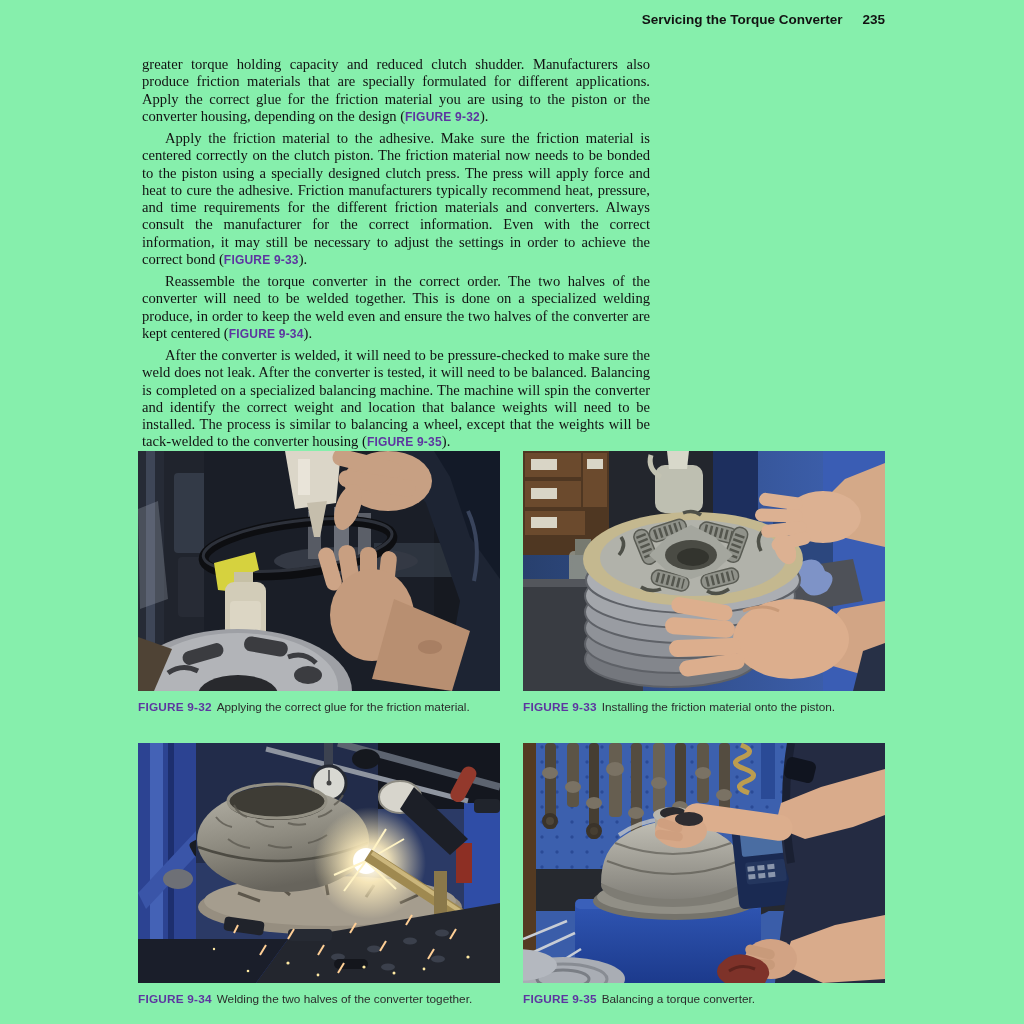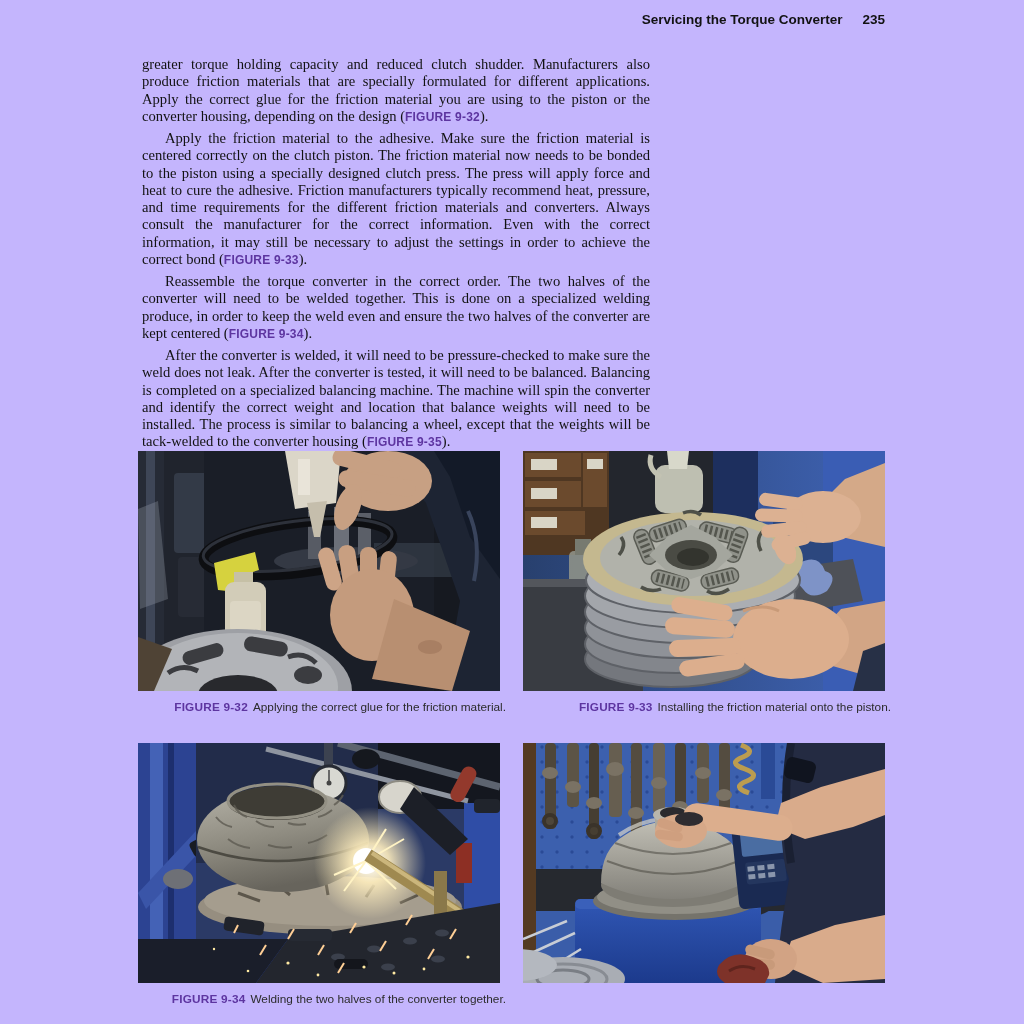--- a/index.html
+++ b/index.html
@@ -1,37 +1,37 @@
 <!DOCTYPE html>
 <html><head>
 <meta charset="utf-8">
 <style>
   html,body { margin:0; padding:0; background:#e8e8e8; }
   .page {
-    position:relative; width:1024px; height:1024px; background:#c4b5fd;
+    position:relative; width:1024px; height:1024px; background:#86efac;
     font-family:"Liberation Serif", serif; overflow:hidden; margin:0 auto;
   }
   .running-head {
     position:absolute; top:12px; left:0; width:885px;
     display:flex; justify-content:flex-end; align-items:baseline;
     font-family:"Liberation Sans", sans-serif; font-weight:bold;
     font-size:13.5px; color:#121212;
   }
   .rh-page { margin-left:20px; }
   .body-text {
     position:absolute; left:138px; top:52px; width:516px;
     font-size:14.6px; line-height:17.25px; color:#121212; text-align:justify;
   }
   .body-text p { margin:4px; }
   .body-text p.indent { text-indent:23px; }
   .figref {
     font-family:"Liberation Sans", sans-serif; font-weight:bold;
     font-size:12px; color:#5d35a0; letter-spacing:0.2px;
   }
-  figure.fig { position:absolute; margin:0; width:368px;text-align:right; }
+  figure.fig { position:absolute; margin:0; width:368px; }
   .photo { width:362px; height:240px; overflow:hidden; background:#20242c; }
   .photo svg { display:block; width:362px; height:240px; }
   figcaption.caption {
     margin:9px 0 0 0; font-family:"Liberation Sans", sans-serif;
     font-size:11.8px; color:#2b2b2b; white-space:nowrap;
   }
   .cap-label { font-weight:bold; color:#5d35a0; margin-right:5px; letter-spacing:0.2px; }
   #fig32 { left:138px; top:451px; }
   #fig33 { left:523px; top:451px; }
   #fig34 { left:138px; top:743px; }
@@ -444,15 +444,18 @@
             <path d="M0,214 L52,190"></path>
           <path d="M10,236 L58,206"></path>
             <path d="M30,240 L62,218"></path>
         </g>
         <ellipse cx="40" cy="236" rx="62" ry="22" fill="#a9adb4"></ellipse>
         <ellipse cx="40" cy="236" rx="44" ry="15" fill="none" stroke="#888c93" stroke-width="3"></ellipse>
         <ellipse cx="40" cy="236" rx="26" ry="9" fill="none" stroke="#7a7e85" stroke-width="3"></ellipse>
         <ellipse cx="-6" cy="222" rx="40" ry="16" fill="#b4b8bf"></ellipse>
       </svg>
     </div>
+    <figcaption class="caption">
+      <span class="cap-label">FIGURE 9-35</span><span class="cap-text">Balancing a torque converter.</span>
+    </figcaption>
   </figure>
 
 </div>
 
 </body></html>

